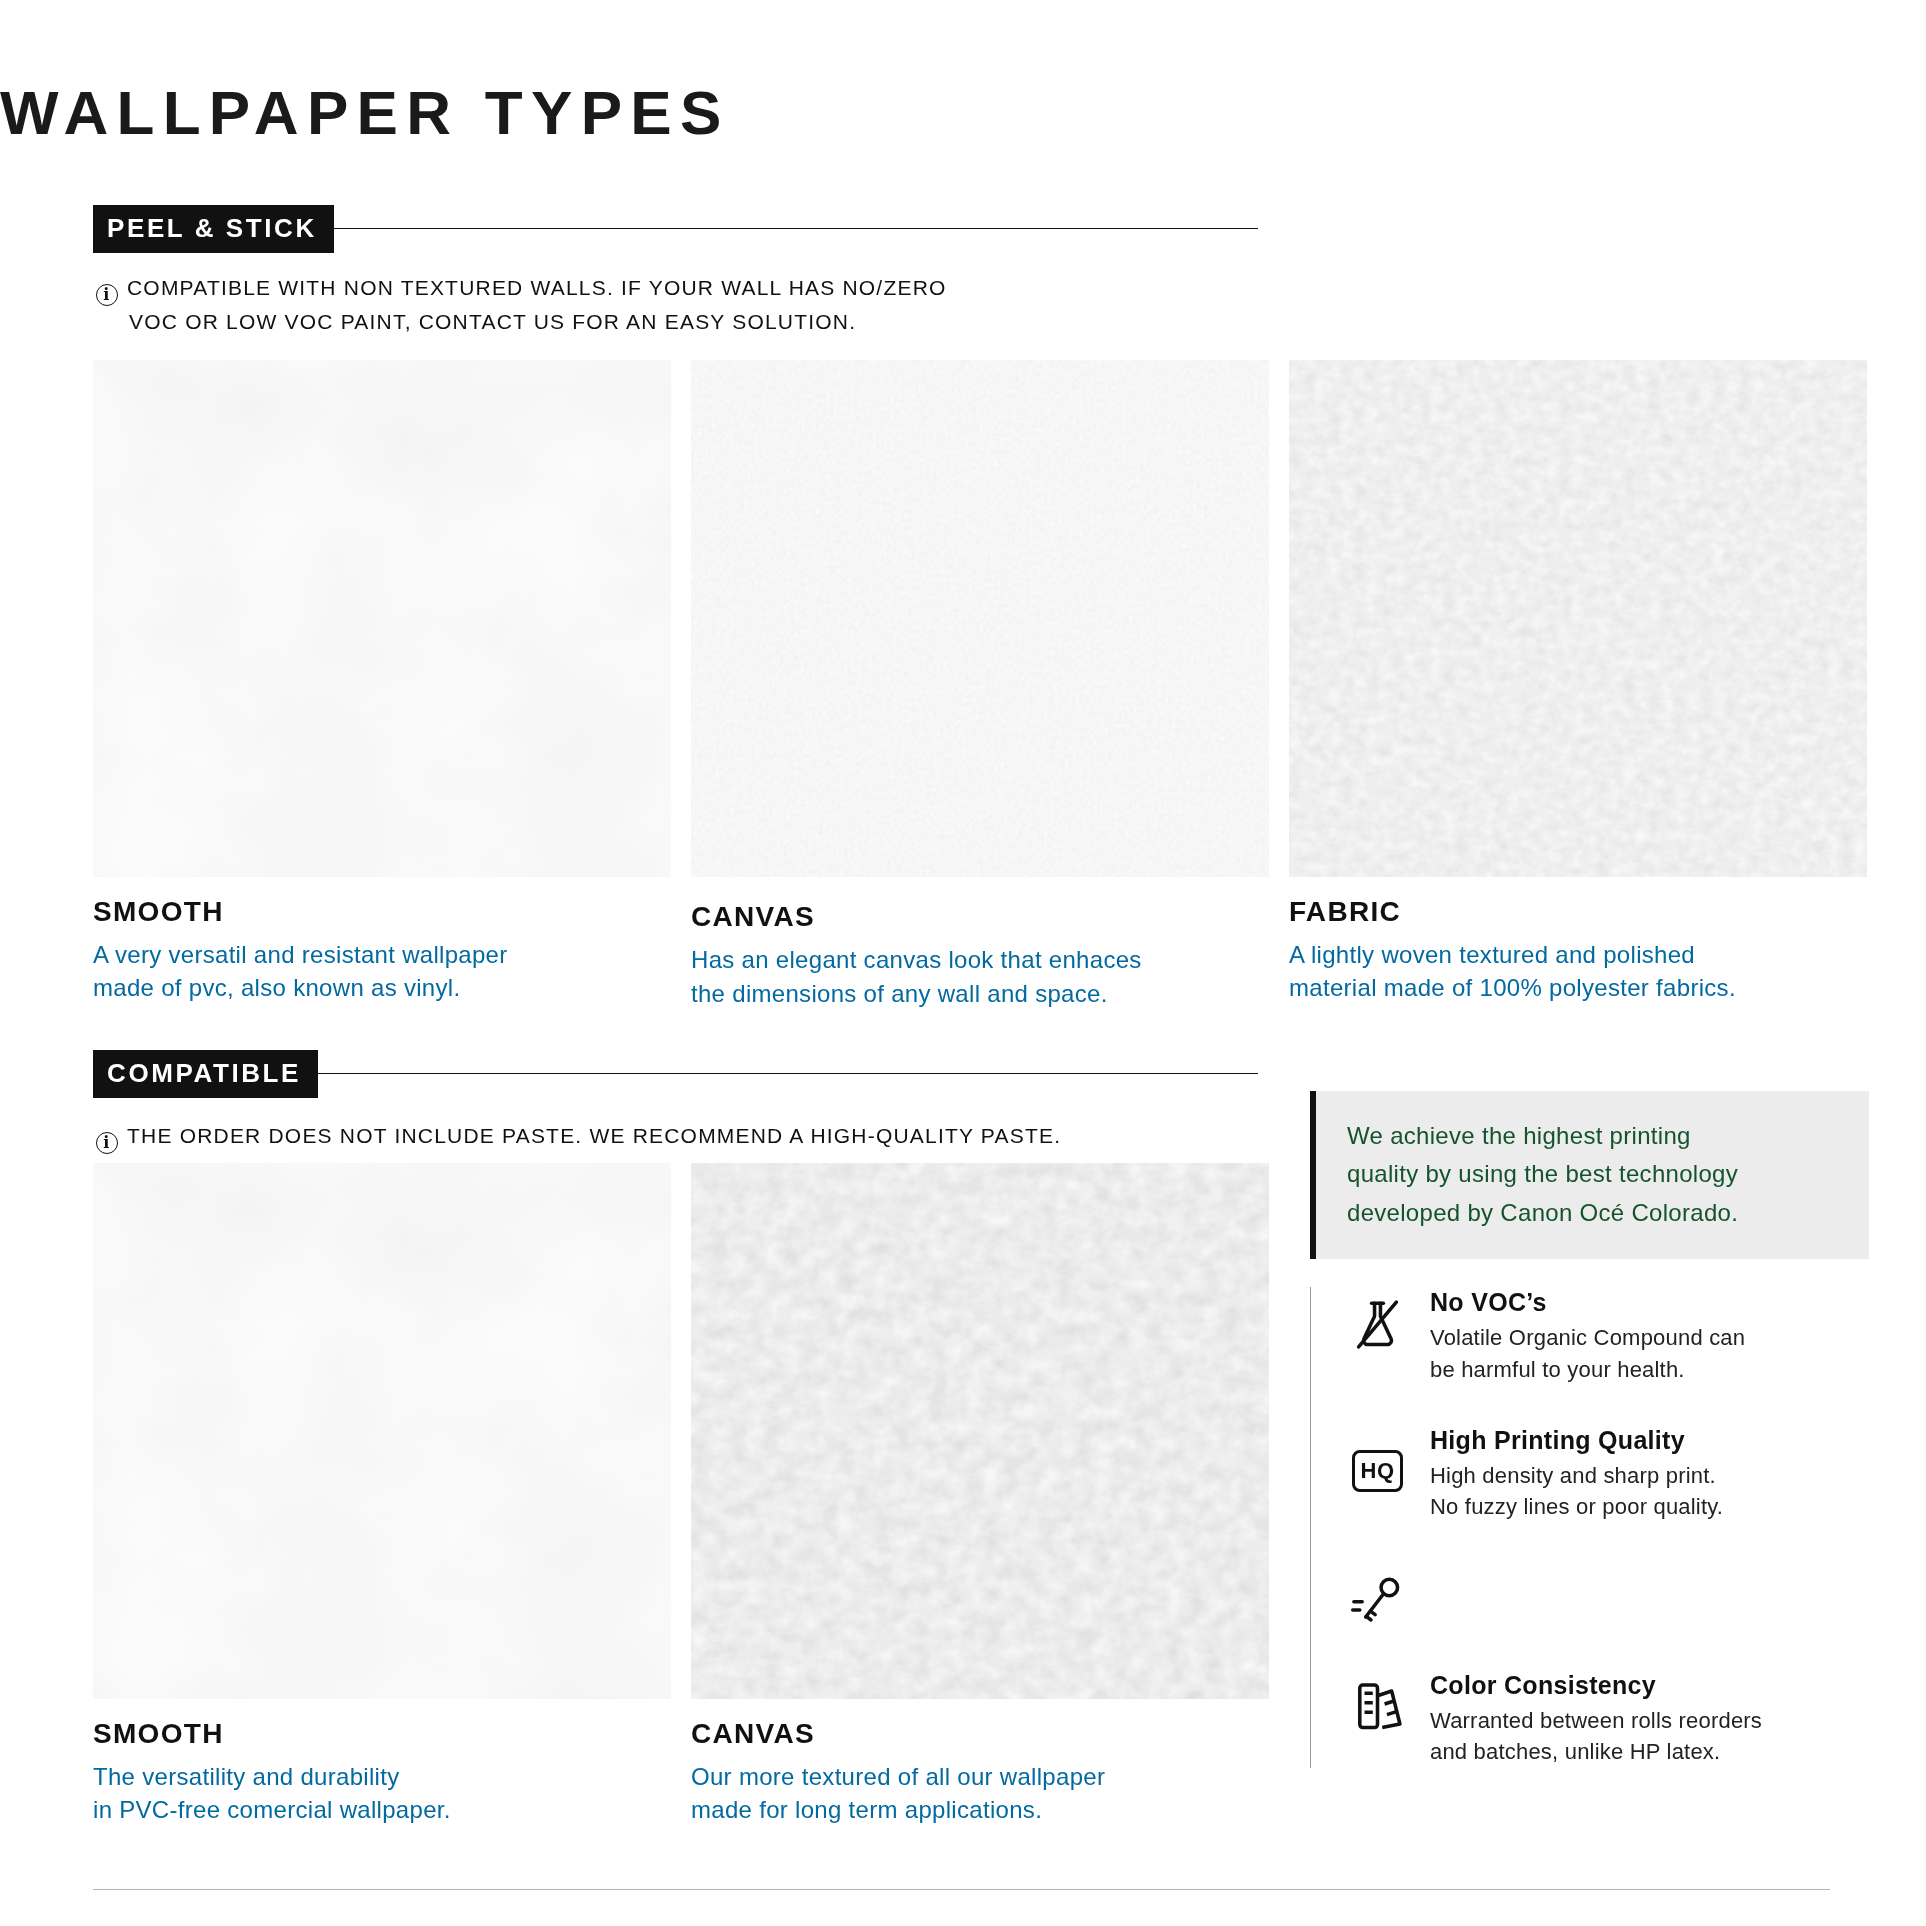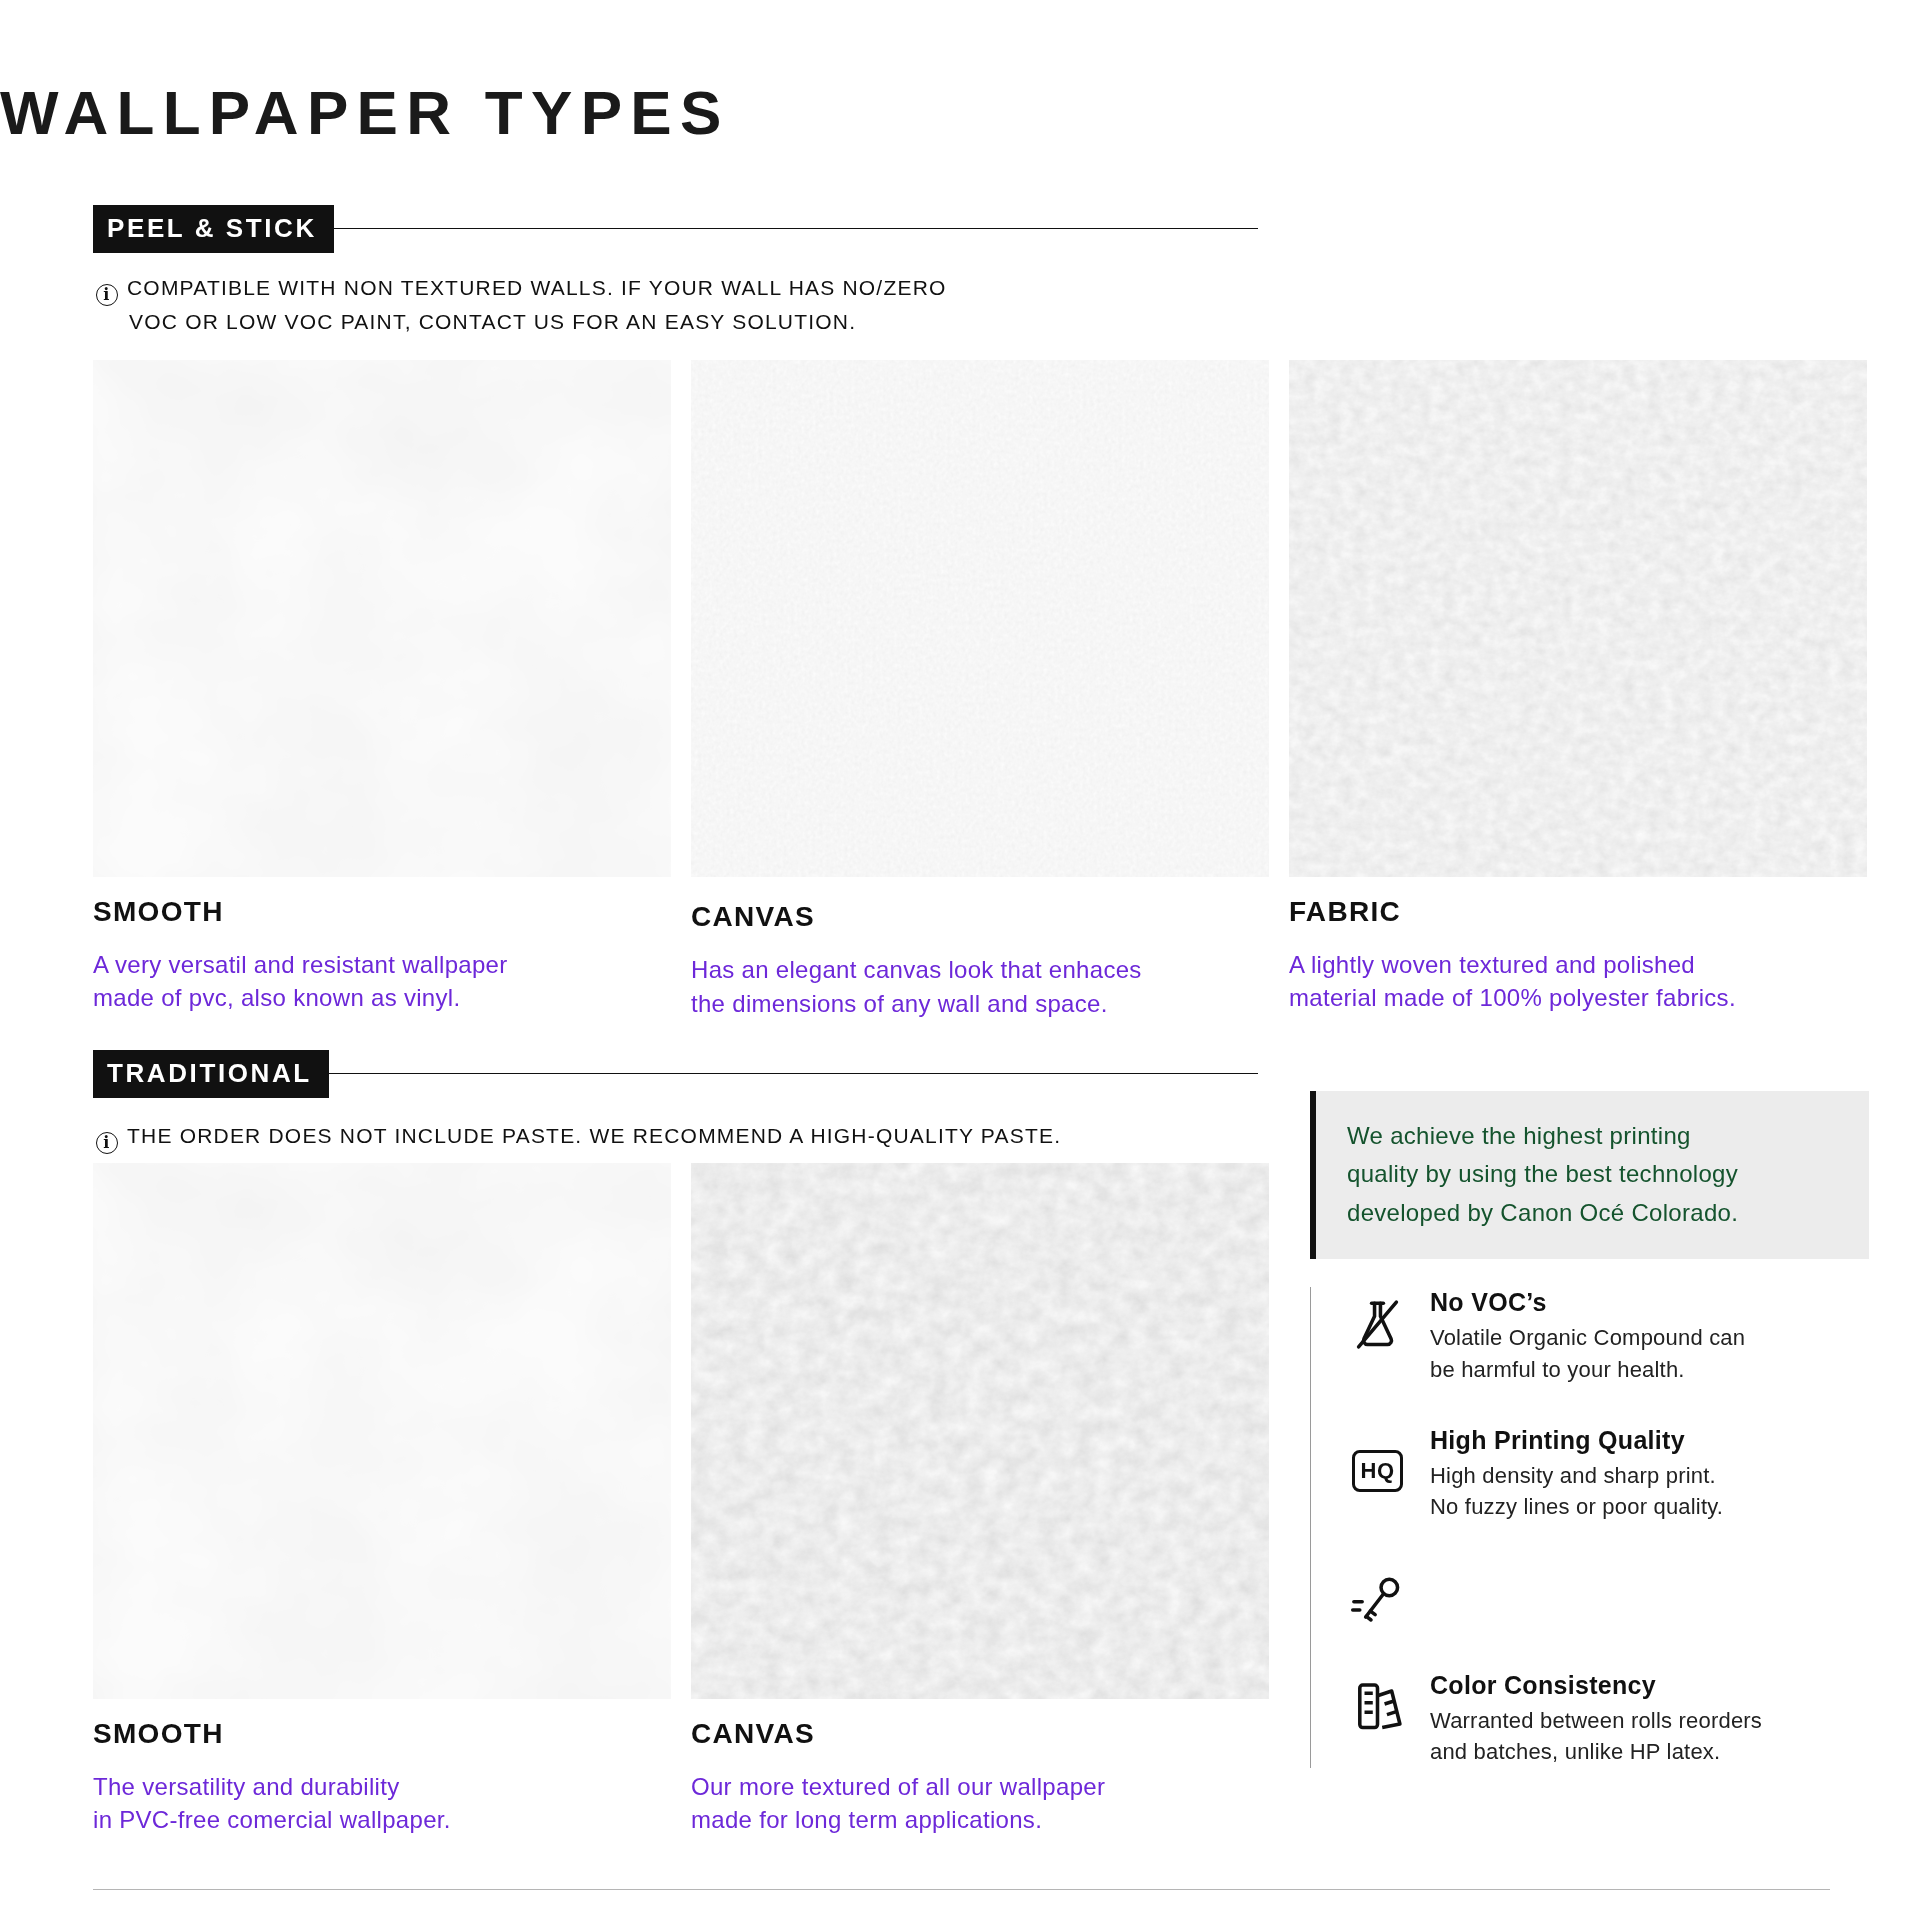--- a/index.html
+++ b/index.html
@@ -98,25 +98,25 @@
   .swatch svg { display: block; width: 100%; height: 100%; }
 
   .swatch-name {
     margin-top: 19px;
     font-size: 28px;
     font-weight: bold;
     letter-spacing: 1.3px;
     color: #111;
   }
   .swatch-desc {
-    margin-top: 20px;
+    margin-top: 10px;
     font-size: 24px;
     line-height: 1.38;
     letter-spacing: 0.3px;
-    color: #6d28d9;
+    color: #0369a1;
   }
 
   .quality-box {
     position: absolute;
     left: 1310px;
     top: 1091px;
     width: 559px;
     background: #ececec;
     border-left: 6.4px solid #111;
     padding: 26px 23px 27px 31px;
@@ -281,21 +281,21 @@
       </div>
       <div class="swatch-name">FABRIC</div>
       <div class="swatch-desc">
         <div>A lightly woven textured and polished</div>
         <div>material made of 100% polyester fabrics.</div>
       </div>
     </div>
   </div>
 
   <div class="section section-trad">
-    <div class="section-label">TRADITIONAL</div>
+    <div class="section-label">COMPATIBLE</div>
     <div class="section-line"></div>
   </div>
 
   <div class="note note-trad">
     <div><span class="info-icon">i</span><span>THE ORDER DOES NOT INCLUDE PASTE. WE RECOMMEND A HIGH-QUALITY PASTE.</span></div>
   </div>
 
   <div class="row row2">
     <div class="col">
       <div class="swatch">

